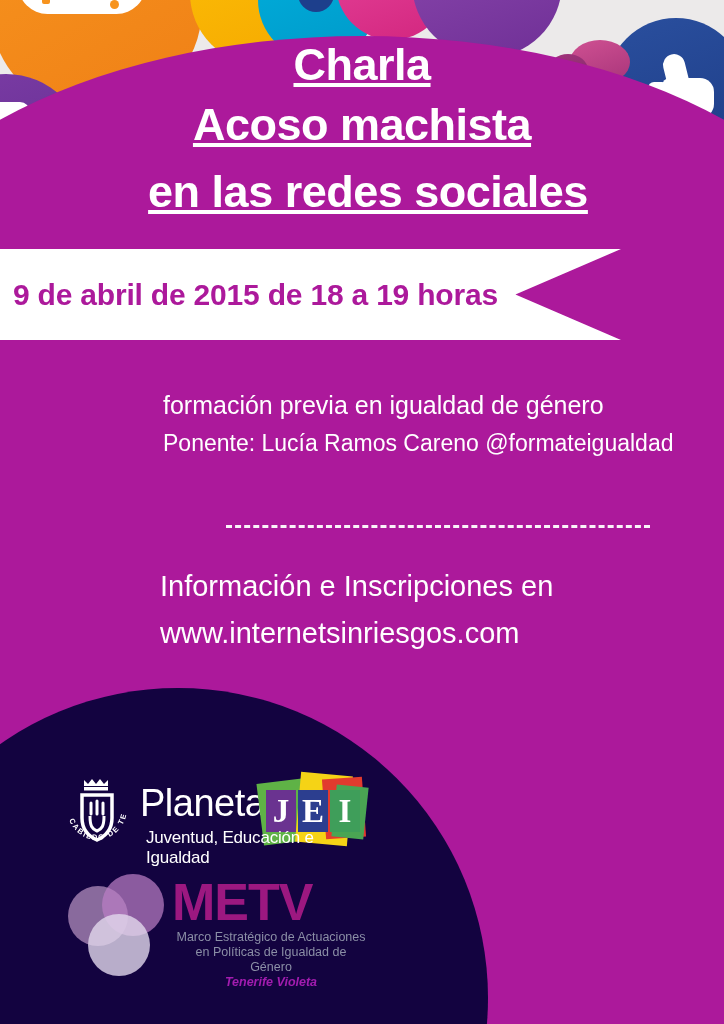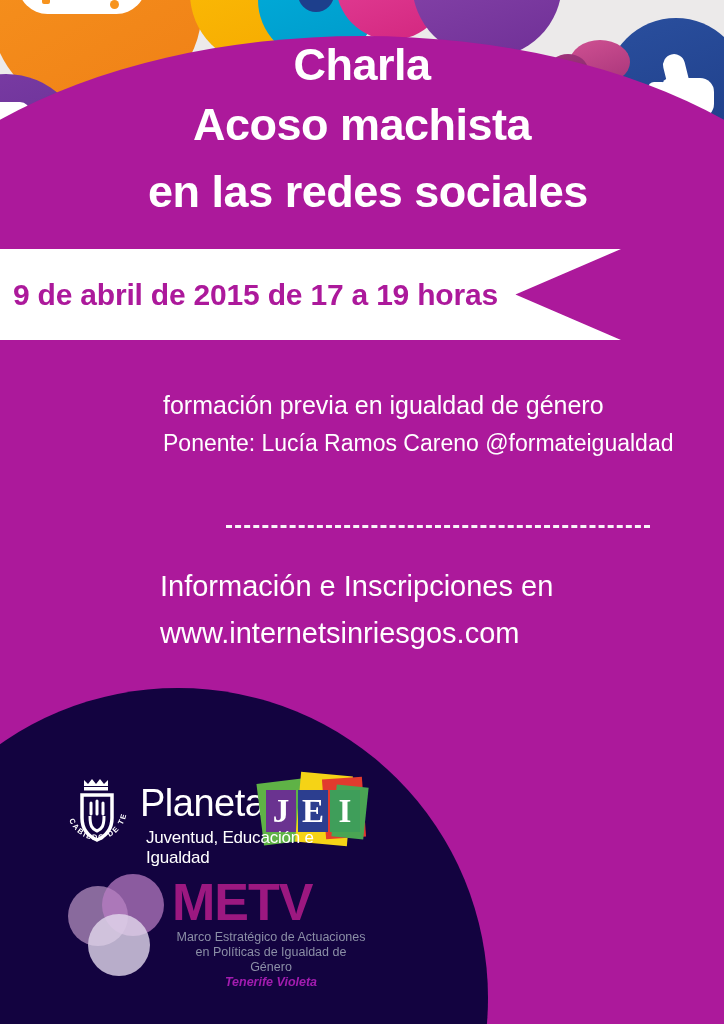--- a/index.html
+++ b/index.html
@@ -182,20 +182,21 @@
   }
 
   
   .headline {
     position: absolute;
     left: 0; top: 38px; width: 724px;
     text-align: center;
     color: #ffffff;
     font-weight: bold;
     letter-spacing: -0.5px;
+    text-decoration: underline;
   }
   .headline .line1 { font-size: 45px; line-height: 54px; }
   .headline .line2 { font-size: 45px; line-height: 66px; }
   .headline .line3 { font-size: 45px; line-height: 68px; margin-left: 12px; }
 
   
   .ribbon {
     position: absolute;
     left: 0; top: 249px;
     width: 621px; height: 91px;
@@ -367,21 +368,21 @@
 
   <div class="dome"></div>
 
   <div class="headline">
     <div class="line1">Charla</div>
     <div class="line2">Acoso machista</div>
     <div class="line3">en las redes sociales</div>
   </div>
 
   <div class="ribbon">
-    <span class="date-text">9 de abril de 2015 de 17 a 19 horas</span>
+    <span class="date-text">9 de abril de 2015 de 18 a 19 horas</span>
   </div>
 
   <div class="body-copy">
     <div class="p1">formación previa en igualdad de género</div>
     <div class="p2">Ponente: Lucía Ramos Careno  @formateigualdad</div>
   </div>
 
   <div class="divider"></div>
 
   <div class="info-copy">

